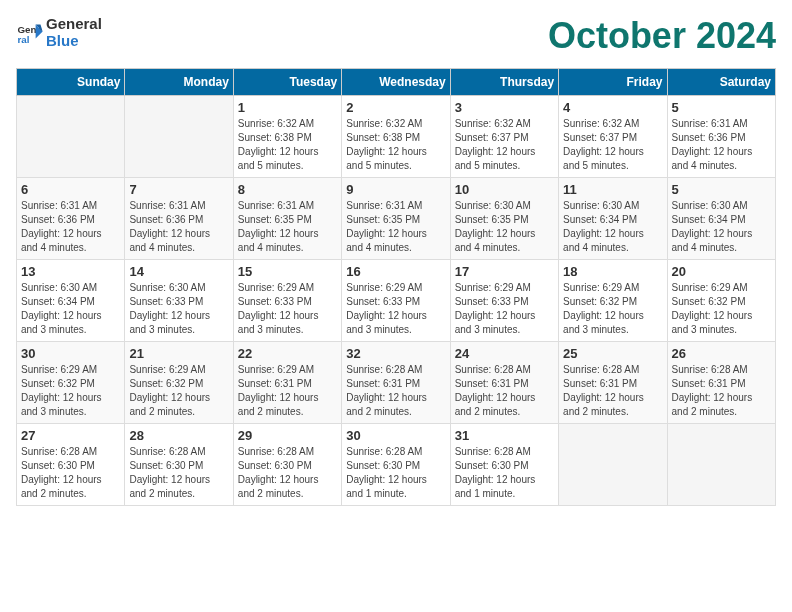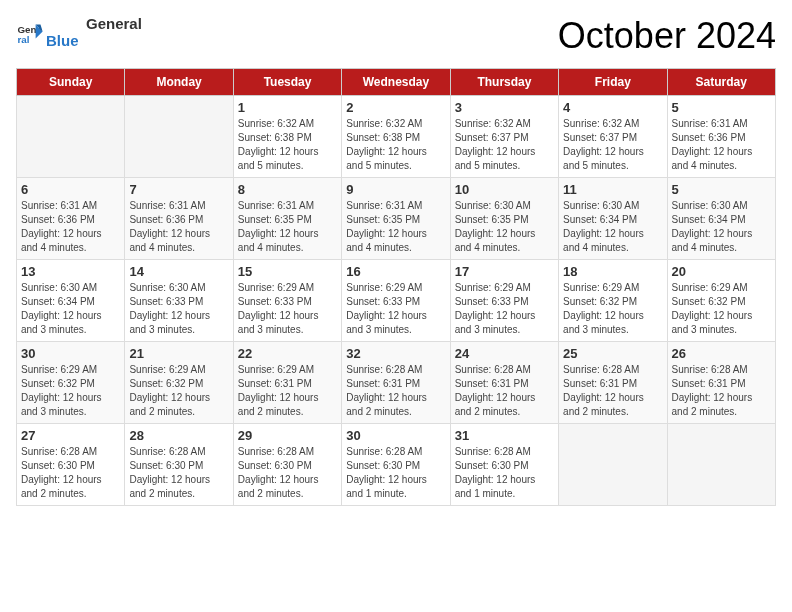--- a/index.html
+++ b/index.html
@@ -23,40 +23,40 @@
     .logo-icon {
       width: 28px;
       height: 28px;
       margin-right: 2px;
     }
     .title-area {
       text-align: right;
     }
     .month-title {
       font-size: 36px;
-      font-weight: normal;
-      color: #000000;
+      font-weight: bold;
+      color: #0f766e;
       line-height: 1.1;
     }
     .location-title {
       font-size: 16px;
       color: #555;
     }
     table {
       width: 100%;
       border-collapse: collapse;
       table-layout: fixed;
     }
     thead tr th {
-      background-color: #b91c1c;
+      background-color: #0369a1;
       color: #fff;
       font-size: 12px;
       font-weight: bold;
       padding: 6px 4px;
-      text-align: center;
+      text-align: right;
       border: 1px solid #ccc;
     }
     tbody tr td {
       border: 1px solid #ddd;
       vertical-align: top;
       padding: 4px;
       font-size: 9.5px;
       color: #333;
       height: 80px;
       background: #fff;
@@ -86,21 +86,21 @@
 <div class="header-area">
   <div class="logo">
     <svg class="logo-icon" viewBox="0 0 40 40" xmlns="http://www.w3.org/2000/svg">
       <text x="2" y="20" font-size="14" font-weight="bold" fill="#333">Gene</text>
       <text x="2" y="34" font-size="14" font-weight="bold" fill="#2878c8">ral</text>
       <polygon points="28,8 38,18 28,28" fill="#2878c8"></polygon>
       <polygon points="28,8 35,8 38,18" fill="#1a5fa0"></polygon>
     </svg>
     <div>
       <div style="font-size:15px; font-weight:bold; color:#333; line-height:1.1;">
-        <span style="color:#333;margin-left:40px;">General</span><br>
+        <span style="color:#333;">General</span><br>
         <span style="color:#2878c8;margin-top:37px;">Blue</span>
       </div>
     </div>
   </div>
   <div class="title-area">
     <div class="month-title">October 2024</div>
   </div>
 </div>
 
 <table>

